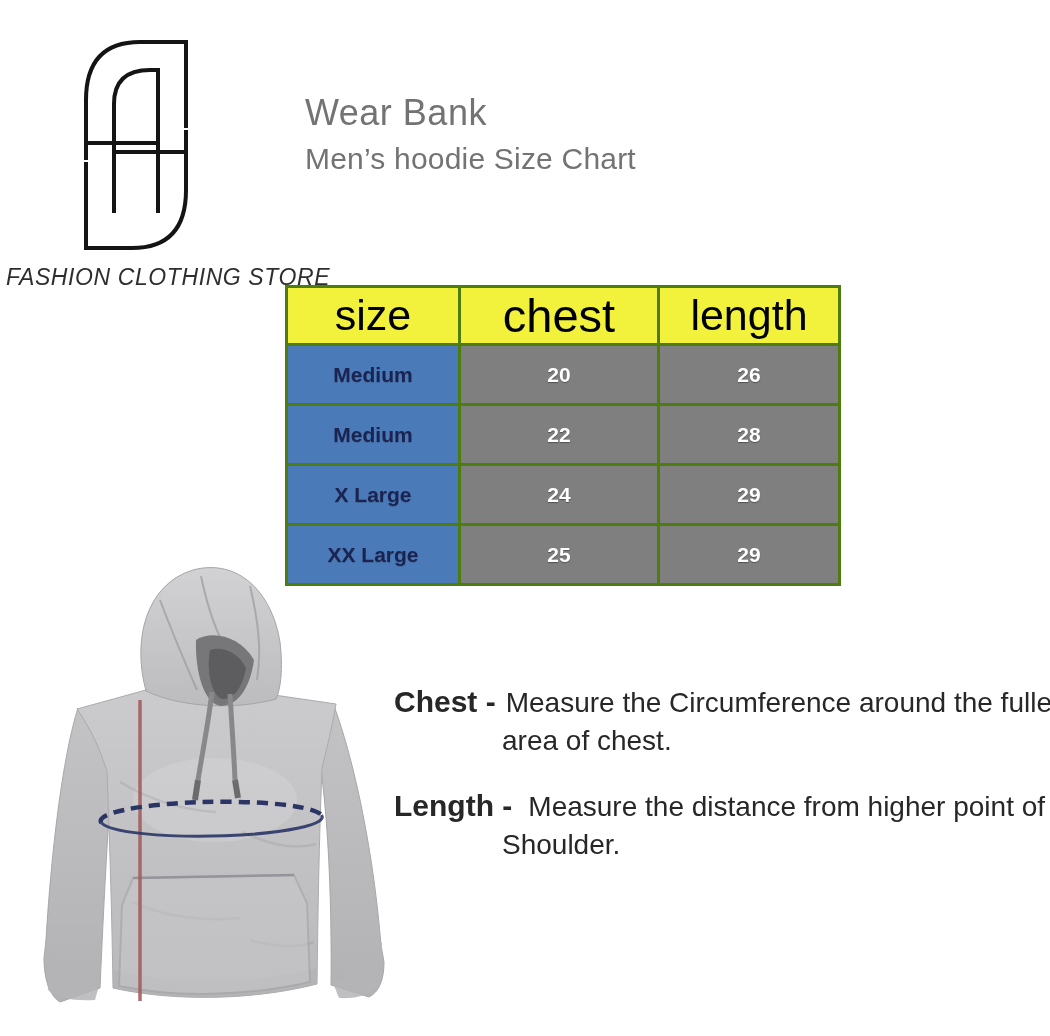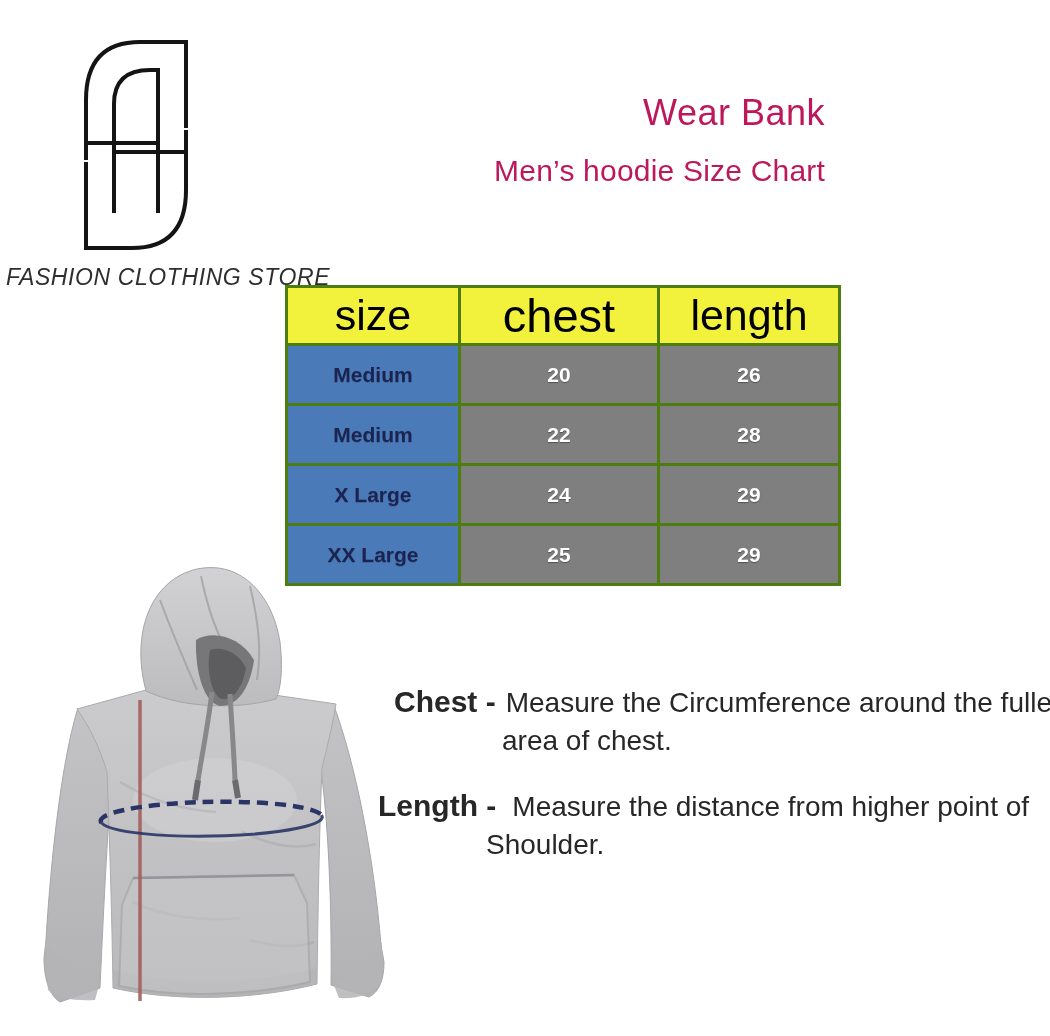--- a/index.html
+++ b/index.html
@@ -5,23 +5,23 @@
   html,body{margin:0;padding:0;}
   body{font-family:"Liberation Sans",sans-serif;background:#ffffff;}
   .page{position:relative;width:1050px;height:1036px;background:#ffffff;overflow:hidden;}
 
   
   .logo{position:absolute;left:78px;top:34px;width:116px;height:220px;}
   .brand-label{position:absolute;left:6px;top:264px;width:256px;text-align:center;
     font-size:23px;font-style:italic;letter-spacing:.6px;color:#2e2e2e;white-space:nowrap;}
 
   
-  .titles{position:absolute;left:305px;top:92px;width:520px;text-align:right;color:#be185d;}
+  .titles{position:absolute;left:305px;top:92px;width:520px;text-align:left;color:#737373;}
   .title{font-size:36px;font-weight:500;letter-spacing:.5px;}
-  .subtitle{font-size:30px;margin-top:20px;letter-spacing:.2px;}
+  .subtitle{font-size:30px;margin-top:8px;letter-spacing:.2px;}
 
   
   table.size-table{position:absolute;left:285px;top:285px;border-collapse:collapse;table-layout:fixed;}
   .size-table th,.size-table td{border:3px solid #4d7c0f;text-align:center;vertical-align:middle;padding:0;}
   .size-table thead tr{height:52px;}
   .size-table tbody tr{height:60px;}
   .size-table th{background:#f2f23c;font-weight:400;font-size:43px;color:#000;}
   .size-table th.th-chest{font-size:47px;}
   .size-table td.size-cell{background:#4a7ab7;color:#1b2350;font-weight:700;font-size:21px;
     text-shadow:0 1px 0 rgba(0,0,0,.15);}
@@ -30,21 +30,21 @@
 
   
   .hoodie{position:absolute;left:30px;top:560px;width:370px;height:476px;}
 
   
   .instr{position:absolute;color:#272727;font-size:28px;line-height:36px;}
   .instr .iline1{white-space:nowrap;}
   .instr .term{font-weight:700;font-size:30px;margin-right:10px;}
   .instr .iline2{padding-left:108px;margin-top:2px;}
   .instr-chest{left:394px;top:684px;}
-  .instr-length{left:378px;top:788px;}
+  .instr-length{left:394px;top:788px;}
   .instr-length .term{margin-right:16px;}
 </style>
 </head>
 <body>
 
 <div class="page">
 
   <svg class="logo" viewBox="78 34 116 220" fill="none" xmlns="http://www.w3.org/2000/svg">
     <g stroke="#141414" stroke-width="4" fill="none">
       <path d="M 86 160 L 86 100 Q 86 42 140 42 L 186 42 L 186 128"></path>

